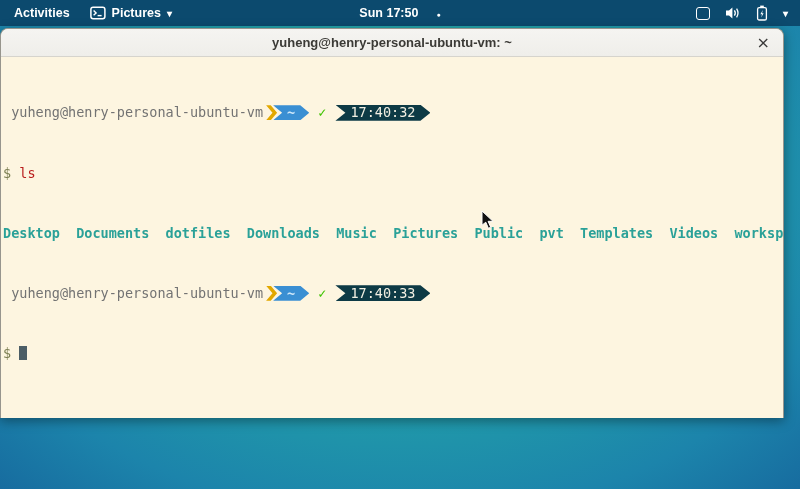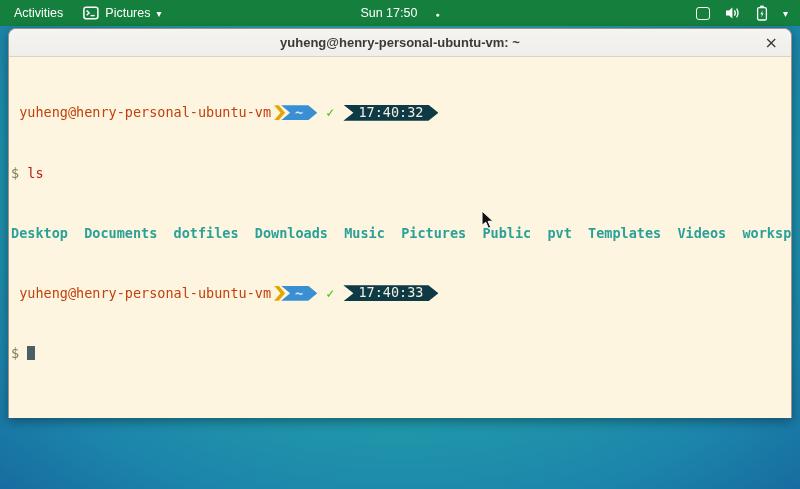--- a/index.html
+++ b/index.html
@@ -7,36 +7,36 @@
     width:800px;height:489px;position:relative;overflow:hidden;
     background:
       radial-gradient(ellipse 85% 100% at 50% 38%,
         #2cb5aa 0%, #22a1a9 38%, #1c84ab 68%, #15639b 92%, #125a8f 100%);
     font-family:"Liberation Sans", sans-serif;
     -webkit-font-smoothing:antialiased;
   }
 
   
   .topbar{
-    position:absolute;top:0;left:0;right:0;height:26px;background:#15803d;
-    color:#fff;display:flex;align-items:center;font-size:12.5px;font-weight:normal;
+    position:absolute;top:0;left:0;right:0;height:26px;background:#0c4a6e;
+    color:#fff;display:flex;align-items:center;font-size:12.5px;font-weight:bold;
   }
   .tb-left{display:flex;align-items:center;gap:20px;padding-left:14px;}
   .tb-item{display:flex;align-items:center;gap:6px;cursor:default;}
   .tb-center{position:absolute;left:50%;transform:translateX(-50%);
     display:flex;align-items:center;gap:18px;}
   .notif-dot{font-size:7px;line-height:1;position:relative;top:1px;}
   .tb-right{margin-left:auto;display:flex;align-items:center;gap:15px;padding-right:12px;}
   .caret{font-size:10px;position:relative;top:0px;}
   .tb-icon{display:flex;align-items:center;}
   .display-box{width:12px;height:11px;border:1.6px solid #fff;border-radius:3px;display:inline-block;}
 
   
   .window{
-    position:absolute;left:8px;top:28px;width:784px;height:390px;
+    position:absolute;left:0;top:28px;width:784px;height:390px;
     box-sizing:border-box;border:1px solid #97958d;border-bottom:none;
     border-radius:8px 8px 0 0;background:#fdf5e0;
     box-shadow:0 3px 12px rgba(0,0,0,.38);
   }
   .titlebar{
     height:27px;background:linear-gradient(#f5f4f1,#efeeea);
     border-bottom:1px solid #d6d4cd;border-radius:7px 7px 0 0;
     display:flex;align-items:center;justify-content:center;position:relative;
     color:#3b3a36;font-weight:bold;font-size:13px;
   }
@@ -46,34 +46,34 @@
     font-family:"DejaVu Sans", sans-serif;
   }
 
   .screen{
     height:361px;padding:3px 2px 0 2px;overflow:hidden;
     font-family:"DejaVu Sans Mono", monospace;
     font-size:13.5px;line-height:15px;color:#4b4b45;white-space:pre;
   }
   .line{height:15px;}
   .pline{display:flex;align-items:center;height:15.5px;}
-  .userhost{color:#c2410c;}
+  .userhost{color:#737373;}
 
   .pl-yellow{
     width:11px;height:15px;background:#e2a800;flex:none;margin-left:3px;
     clip-path:polygon(0 0,42% 0,100% 50%,42% 100%,0 100%,58% 50%);
   }
   .pl-blue{
     height:15px;background:#3a8fd3;color:#cfe8fa;display:flex;align-items:center;
     padding:0 14px;margin-left:-4px;flex:none;font-weight:bold;
     clip-path:polygon(0 0,calc(100% - 9px) 0,100% 50%,calc(100% - 9px) 100%,0 100%,9px 50%);
   }
   .check{color:#3ec300;margin-left:9px;font-weight:bold;}
   .pl-dark{
-    height:16px;background:#0d3a45;color:#f2efe2;display:flex;align-items:flex-start;
+    height:16px;background:#0d3a45;color:#f2efe2;display:flex;align-items:center;
     padding:0 15px;margin-left:9px;flex:none;
     clip-path:polygon(0 0,calc(100% - 10px) 0,100% 50%,calc(100% - 10px) 100%,0 100%,10px 50%);
   }
 
   .dollar{color:#7c7f52;}
   .cmd{color:#b91c1c;}
   .dirs{color:#2aa198;font-weight:bold;}
   .cursor-block{
     display:inline-block;width:8px;height:14px;background:#4c5e66;
     vertical-align:-2px;

